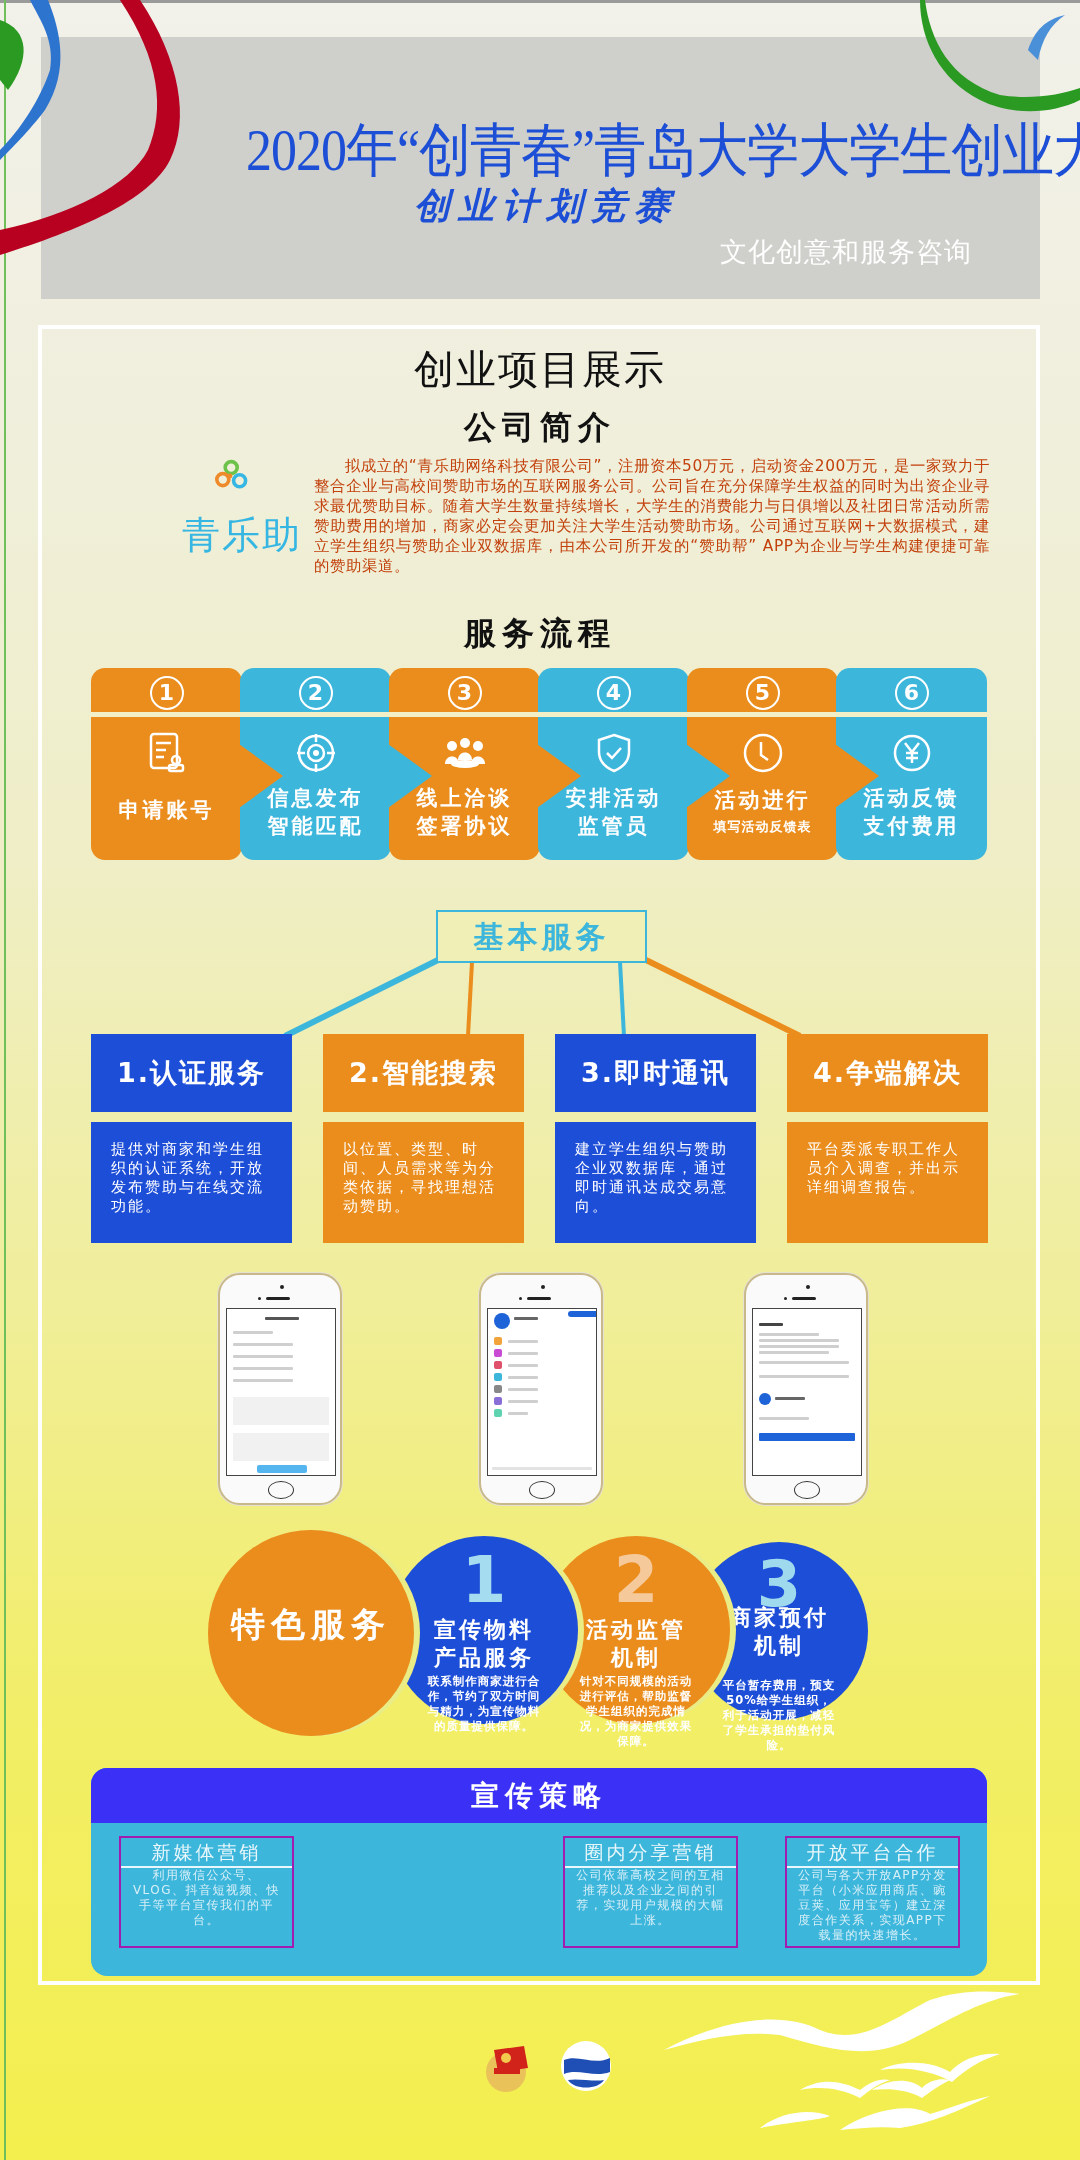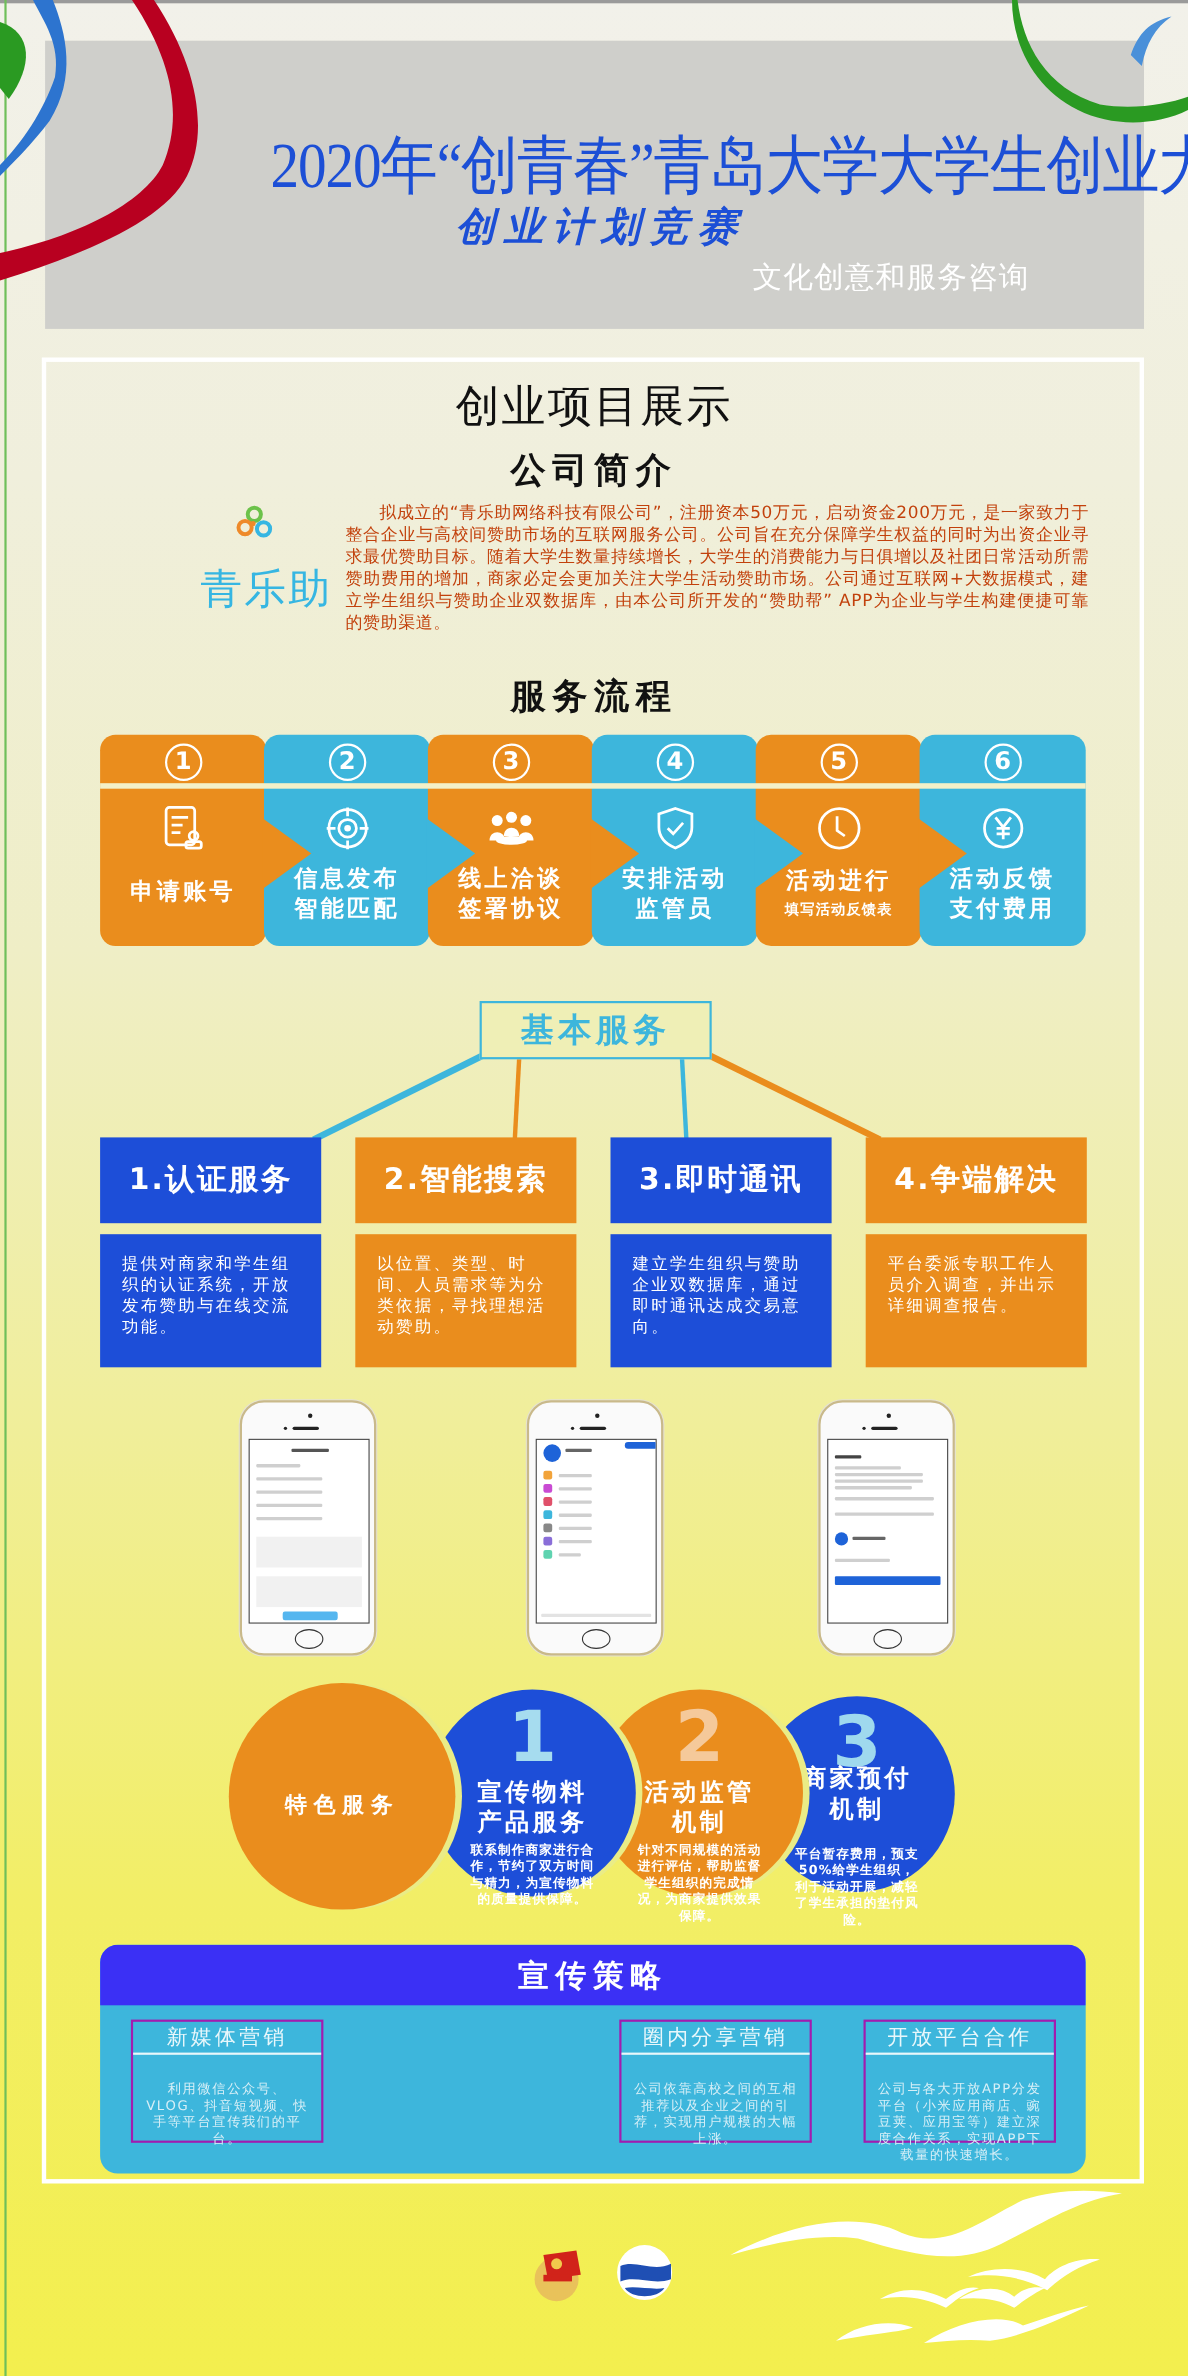--- a/index.html
+++ b/index.html
@@ -22,21 +22,21 @@
     font-family: "Liberation Serif", serif; font-size: 52px; color: #1c4fd6;
     letter-spacing: -1px; white-space: nowrap;
     transform: scaleY(1.12); transform-origin: top left;
   }
   .header-subtitle {
     position: absolute; left: 414px; top: 182px;
     font-family: "DejaVu Serif", serif; font-weight: bold; font-style: italic;
     font-size: 36px; color: #1c4fd6; letter-spacing: 8px;
   }
   .header-category {
-    position: absolute; left: 684px; top: 234px;
+    position: absolute; left: 720px; top: 234px;
     font-size: 27px; color: #ffffff; letter-spacing: 1px;
   }
   .swoosh { position: absolute; }
 
   
   .content-frame {
     position: absolute; left: 38px; top: 325px; width: 1002px; height: 1660px;
     border: 4px solid #ffffff;
   }
   .section-main-title {
@@ -155,21 +155,21 @@
   }
   .promo-card {
     position: absolute; top: 68px; width: 175px; height: 112px;
     border: 2px solid #a21caf; color: #e8f7fb;
   }
   .promo-card-title {
     height: 30px; border-bottom: 2px solid #e8f7fb; text-align: center;
     line-height: 28px; font-size: 19px; letter-spacing: 3px;
   }
   .promo-card-body {
-    padding: 24px 8px 0 8px; text-align: center; font-size: 12px;
+    padding: 0 8px 0 8px; text-align: center; font-size: 12px;
     line-height: 15px; letter-spacing: 1.5px; color: #d7eff7;
   }
 
   .footer-logos { position: absolute; top: 2038px; }
 </style>
 </head>
 <body>
 
 <div class="top-rule"></div>
 <div class="left-rule"></div>
@@ -389,21 +389,21 @@
 </div>
 <div class="circle bg-blue" style="left:390px;top:1536px;width:188px;height:188px;box-shadow:6px 0 0 #eaec86">
   <div class="circle-num" style="top:12px;color:#a6dcef">1</div>
   <div class="circle-title" style="top:80px">
       <div>宣传物料</div>
       <div>产品服务</div>
     </div>
   <div class="circle-desc" style="top:138px;width:120px">联系制作商家进行合作，节约了双方时间与精力，为宣传物料的质量提供保障。</div>
 </div>
 <div class="circle bg-orange" style="left:208px;top:1530px;width:206px;height:206px;box-shadow:6px 0 0 #eaec86">
-  <div class="circle-title" style="top:96px;font-size:20px;letter-spacing:6px">特色服务</div>
+  <div class="circle-title" style="top:80px;font-size:34px;letter-spacing:6px">特色服务</div>
 </div>
 
 <div class="promo">
   <div class="promo-head">宣传策略</div>
   <div class="promo-card" style="left:28px">
     <div class="promo-card-title">新媒体营销</div>
     <div class="promo-card-body">利用微信公众号、VLOG、抖音短视频、快手等平台宣传我们的平台。</div>
   </div>
   <div class="promo-card" style="left:472px">
     <div class="promo-card-title">圈内分享营销</div>

